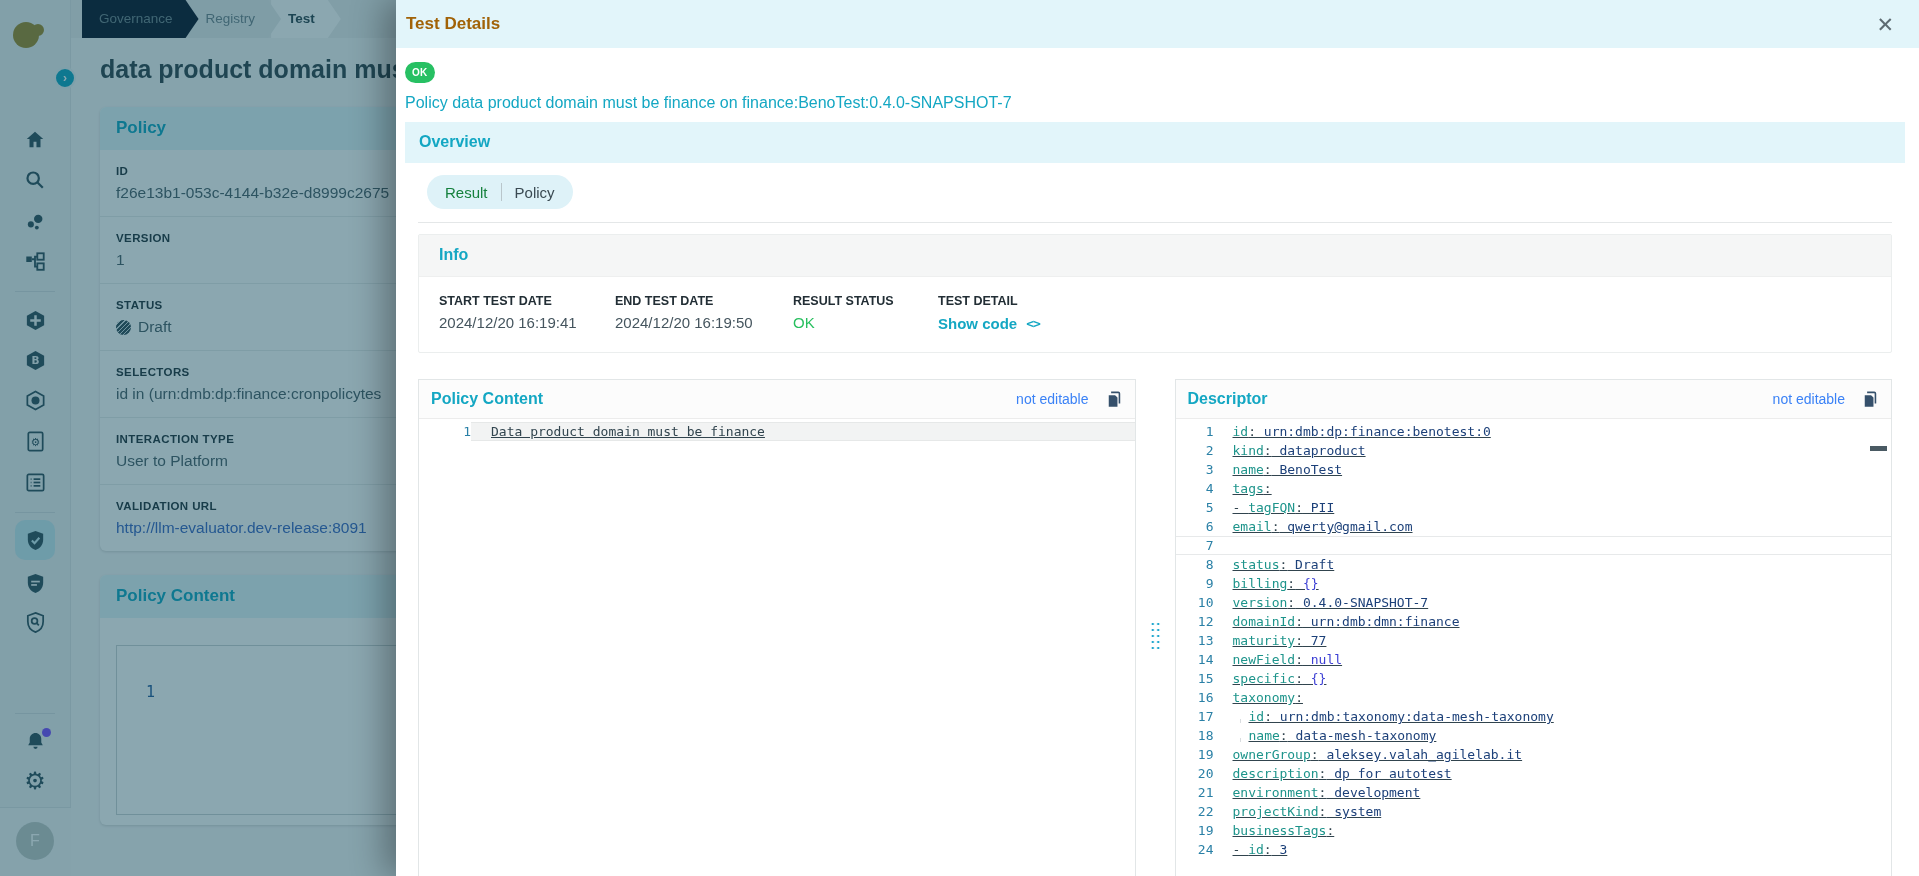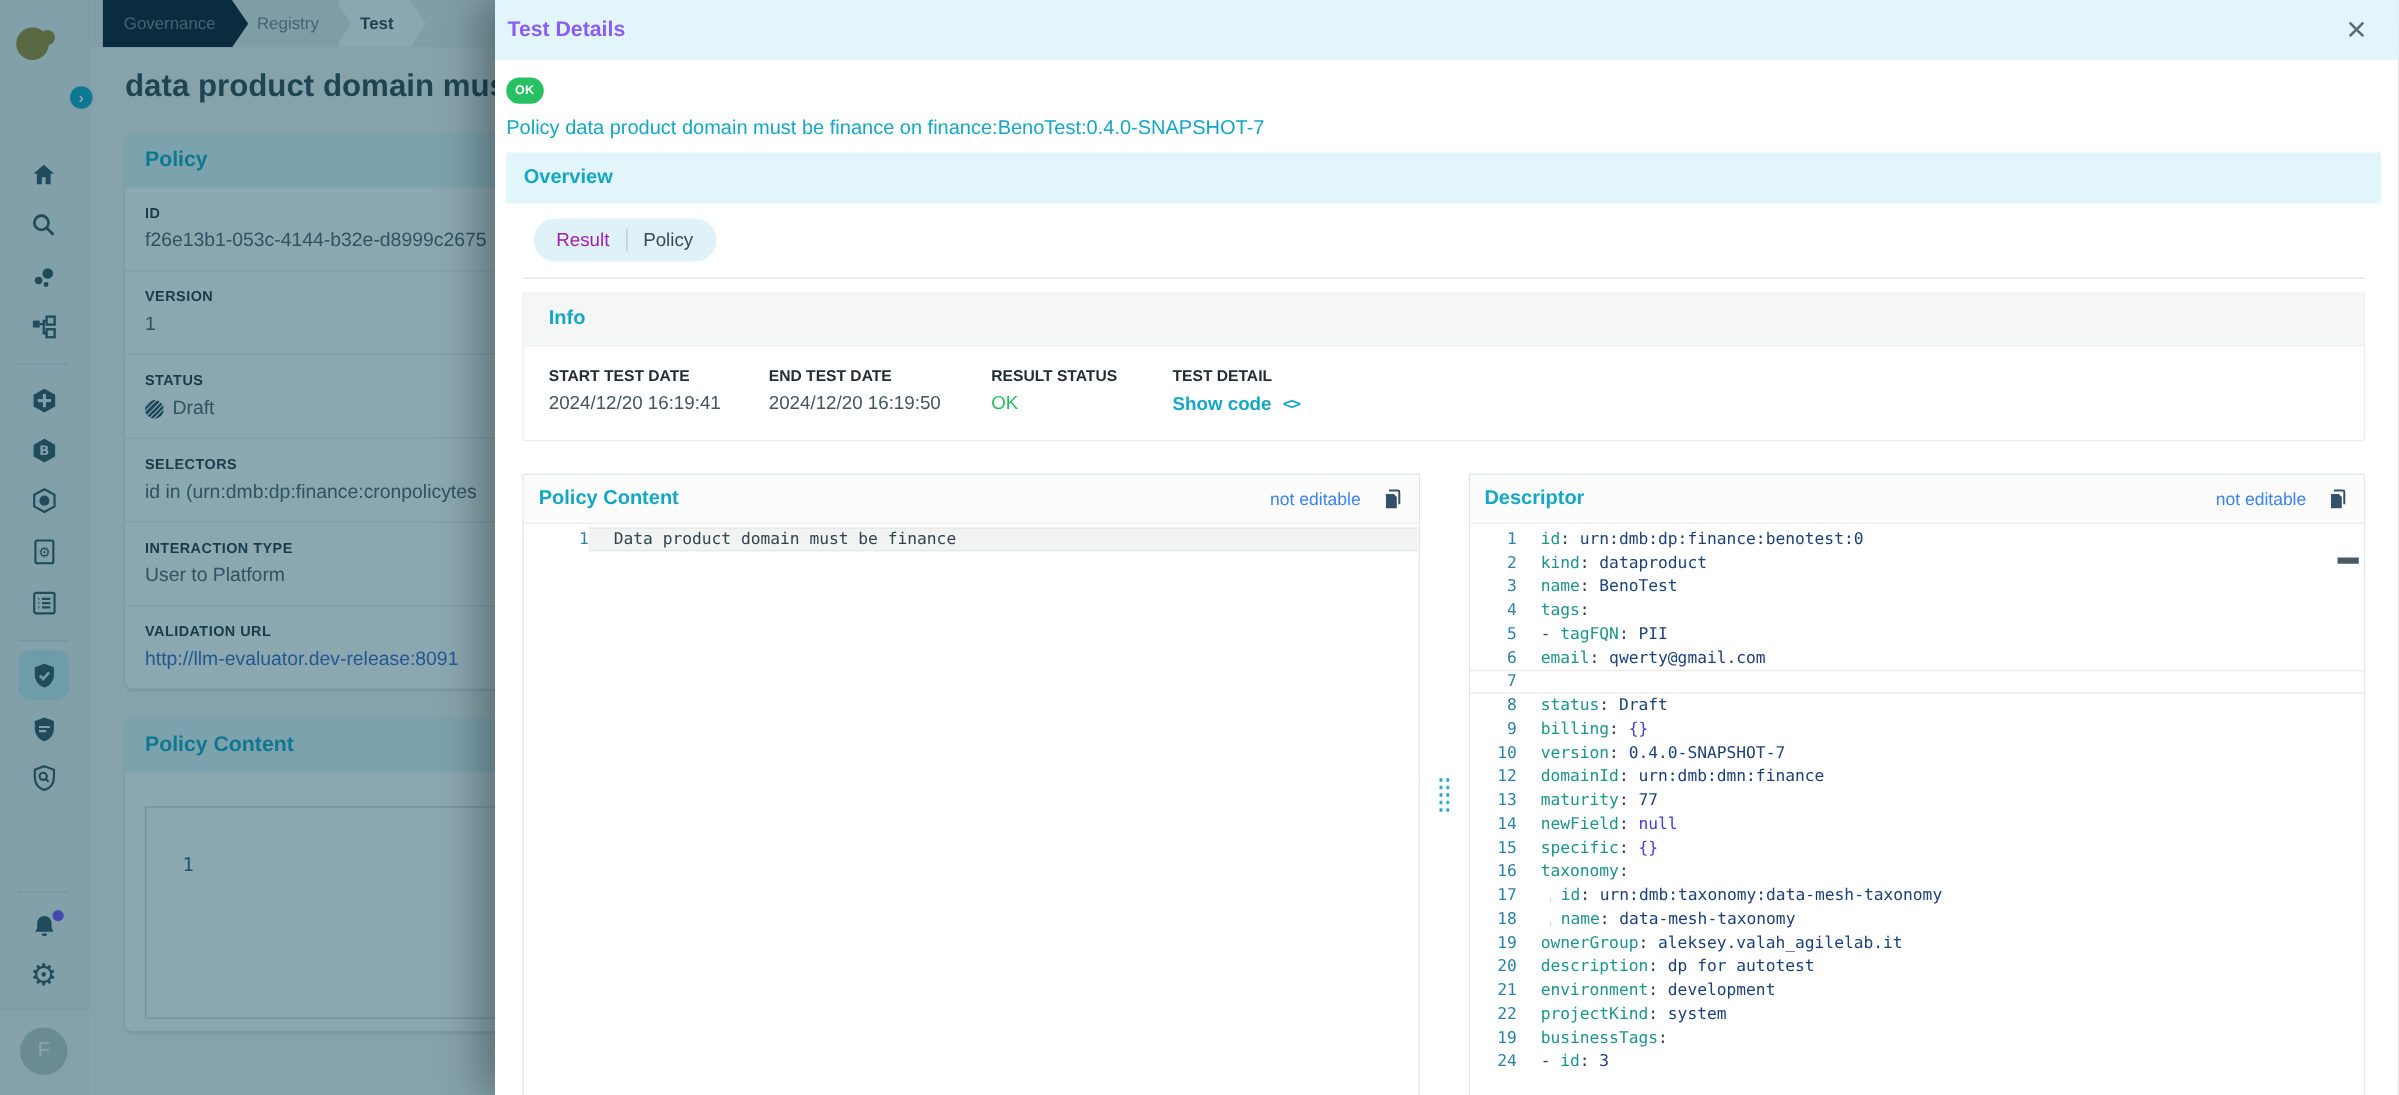--- a/index.html
+++ b/index.html
@@ -56,33 +56,33 @@
   .mini-row { display:flex; height:22px; line-height:22px; }
   .mini-ln { width:60px; text-align:right; color:#2a5f9e; padding-right:22px; }
   .mini-code { flex:1; background:#edf0f0; color:#31454f; white-space:pre; }
 
   .overlay { position:absolute; inset:0; background:rgba(9,69,87,0.47); z-index:5; }
 
   
   .modal { position:absolute; left:396px; top:0; right:0; bottom:0; background:#fff; z-index:10;
            box-shadow:-12px 0 32px rgba(0,0,0,.32); display:flex; flex-direction:column; }
   .modal-header { flex:0 0 48px; background:#e2f5fa; display:flex; align-items:center; padding:0 25px 0 10px; }
-  .modal-title { color:#8b5cf6; font-size:17px; font-weight:600; }
+  .modal-title { color:#a16207; font-size:17px; font-weight:600; }
   .close-btn { margin-left:auto; color:#5d6b72; font-size:21px; line-height:21px; cursor:pointer; }
   .modal-body { flex:1; padding:14px 14px 0 9px; overflow:hidden; }
   .ok-badge { display:inline-block; background:#27c063; color:#fff; font-size:10px; font-weight:700;
               padding:5px 7px; border-radius:11px; letter-spacing:.3px; }
   .subtitle { margin-top:11px; color:#14a7c3; font-size:16px; }
   .overview { margin-top:10px; }
   .ov-header { background:#e2f5fa; padding:11px 14px 12px; color:#14a7c3; font-size:16px; font-weight:600; }
   .ov-body { background:#fff; padding:12px 13px 0 13px; }
   .pill-tabs { display:inline-flex; align-items:center; background:#def2f8; border-radius:17px; height:34px;
                padding:0 18px; gap:13px; font-size:15px; margin-left:9px; }
   .pill-tab { cursor:pointer; }
-  .pill-tab.active { color:#a21caf; }
+  .pill-tab.active { color:#15803d; }
   .pill-tab.idle { color:#3a4a52; }
   .pill-sep { width:1px; height:18px; background:#b9c6cb; }
   .ov-divider { height:1px; background:#e4e7e8; margin-top:13px; }
 
   .info-card { margin-top:11px; border:1px solid #ebeeee; border-radius:2px; }
   .info-header { background:#f5f6f6; padding:11px 20px 12px; color:#14a7c3; font-size:16px; font-weight:600;
                  border-bottom:1px solid #eeefef; }
   .info-row { display:flex; padding:17px 20px 20px; }
   .info-col.c0 { width:176px; } .info-col.c1 { width:178px; } .info-col.c2 { width:145px; }
   .i-label { font-size:12.5px; font-weight:700; color:#222e35; }
@@ -103,21 +103,21 @@
   .not-editable { color:#3b82f6; font-size:14px; }
   .copy-icon { color:#35506b; cursor:pointer; display:flex; }
   .editor { flex:1; position:relative; font-family:"DejaVu Sans Mono", monospace; font-size:13px; padding-top:3px; overflow:hidden; }
   .code-row { display:flex; height:19px; line-height:19px; }
   .code-row.row-active { border-top:1px solid #e7e9ea; border-bottom:1px solid #e7e9ea; line-height:17px; }
   .ln { text-align:right; color:#2a80a6; flex:0 0 auto; }
   .pc-ed .ln { width:52px; }
   .pc-ed .code { padding-left:20px; }
   .desc-ed .ln { width:38px; }
   .desc-ed .code { padding-left:19px; }
-  .code { flex:1; color:#31444e; white-space:pre; min-width:0; }
+  .code { flex:1; color:#31444e; white-space:pre; min-width:0;text-decoration:underline; }
   .code.active-line { background:#f2f3f3; border-top:1px solid #e6e8e8; border-bottom:1px solid #e6e8e8; line-height:17px; }
   .ykey { color:#1d948b; }
   .yval { color:#1c4079; }
   .ykw  { color:#3c3fd4; }
   .ypunct { color:#31444e; }
   .sel { background:#c7d0d3; border-left:1.6px solid #2b2b2b; margin-left:-1.6px; }
   .ind { display:inline-block; width:16px; position:relative; }
   .ind::before { content:""; position:absolute; left:7px; top:-2px; bottom:-2px; border-left:1px solid #d9dde0; }
   .ruler-mark { position:absolute; right:4px; top:27px; width:17px; height:5px; background:#4a5a63; }
 </style>

